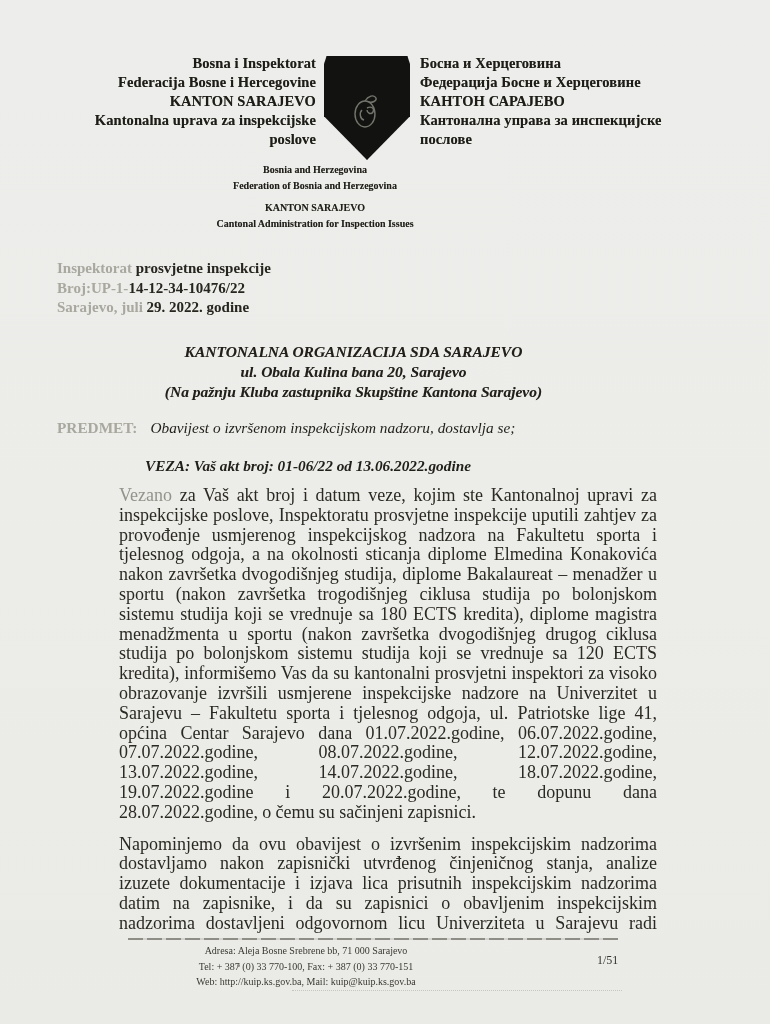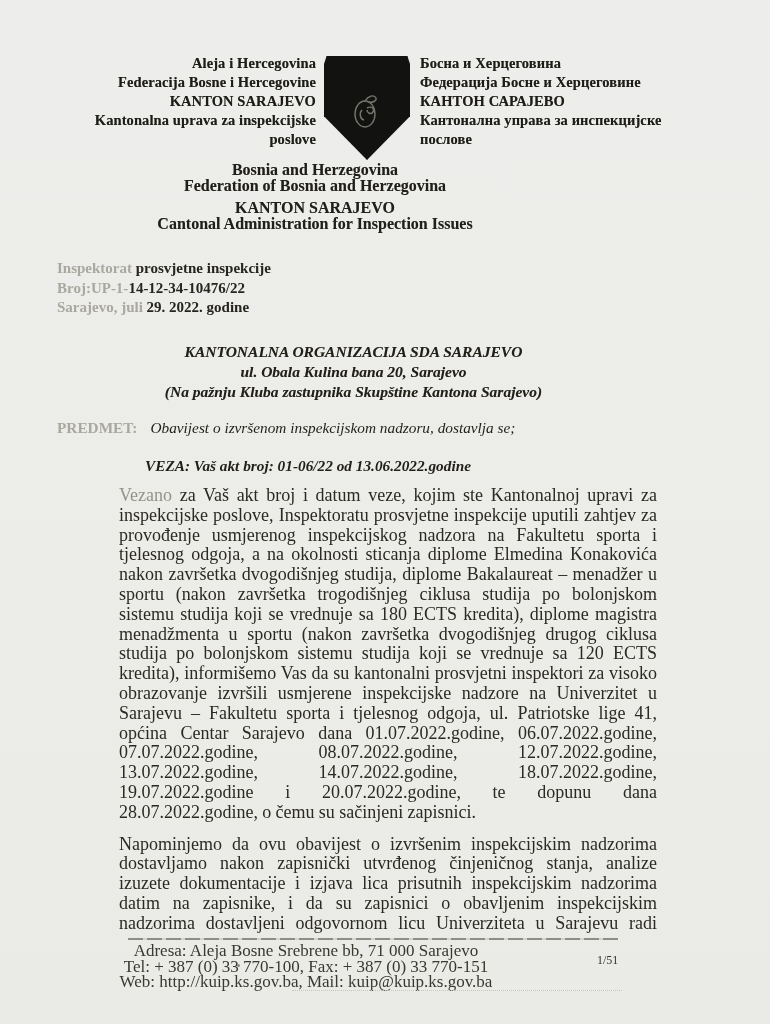--- a/index.html
+++ b/index.html
@@ -17,21 +17,21 @@
   .hdr-right{width:286px;text-align:left;}
   .shield-wrap{width:86px;height:104px;margin:2px 10px 0 8px;position:relative;flex:0 0 auto;}
   .shield{
     position:absolute;inset:0;background:#121210;
     clip-path:polygon(3% 0,97% 0,100% 8%,100% 58%,50% 100%,0 58%,0 8%);
     box-shadow:0 0 2px rgba(0,0,0,.4);
   }
   .shield svg{position:absolute;left:26px;top:28px;}
   
   .eng-block{position:absolute;top:162px;left:0;width:630px;text-align:center;
-    font-weight:bold;font-size:16px;line-height:15.5px;color:#201f19;
+    font-weight:bold;font-size:10px;line-height:15.5px;color:#201f19;
     text-shadow:0 0 .5px rgba(20,20,15,.4);}
   .eng-gap{margin-top:7px;}
   
   .ref-block{position:absolute;top:259px;left:57px;font-weight:bold;
     font-size:15px;line-height:19.5px;color:#26251e;}
   .faded{color:#a9a89f;text-shadow:none;font-family:Liberation Serif, serif;}
   
   .addr-block{position:absolute;top:342px;left:0;width:707px;text-align:center;
     font-weight:bold;font-style:italic;font-size:15.5px;line-height:20px;color:#211f18;
     text-shadow:0 0 .5px rgba(20,20,15,.35);}
@@ -46,33 +46,33 @@
   .body-zone p{
     margin:0;text-align:justify;font-size:18px;line-height:19.8px;
     word-spacing:-0.2px;color:#2b2a22;
   }
   .body-zone p + p{margin-top:12px;}
   .p-lead{color:#93938b;}
   
   .footer-rule{position:absolute;top:938px;left:128px;width:490px;height:2px;
     background:repeating-linear-gradient(90deg,#8e8e86 0 15px,rgba(142,142,134,.25) 15px 19px);}
   .footer-text{position:absolute;top:943px;left:0;width:612px;text-align:center;
-    font-size:17px;line-height:15.5px;color:#3a3930;}
+    font-size:10px;line-height:15.5px;color:#3a3930;}
   .page-num{position:absolute;top:953px;left:597px;font-size:12px;color:#35342c;}
   .artifact-dot{position:absolute;top:964px;left:237px;width:3px;height:3px;border-radius:50%;background:#8a8a82;}
   .artifact-line{position:absolute;top:990px;left:292px;width:330px;border-top:1px dotted #c6c6bf;}
 </style>
 </head>
 <body>
 
 <div class="page">
 
   <div class="hdr-row">
     <div class="hdr-col hdr-left">
-      <div>Aleja i Hercegovina</div>
+      <div>Bosna i Inspektorat</div>
       <div>Federacija Bosne i Hercegovine</div>
       <div>KANTON SARAJEVO</div>
       <div>Kantonalna uprava za inspekcijske poslove</div>
     </div>
     <div class="shield-wrap">
       <div class="shield">
         <svg width="34" height="50" viewBox="0 0 34 50">
           <g fill="none" stroke="#86867d" stroke-width="1.4" opacity="0.85">
             <ellipse cx="15" cy="30" rx="10" ry="13"></ellipse>
             <path d="M15 17 C 18 12, 24 10, 26 14 C 27 17, 22 19, 19 18"></path>

